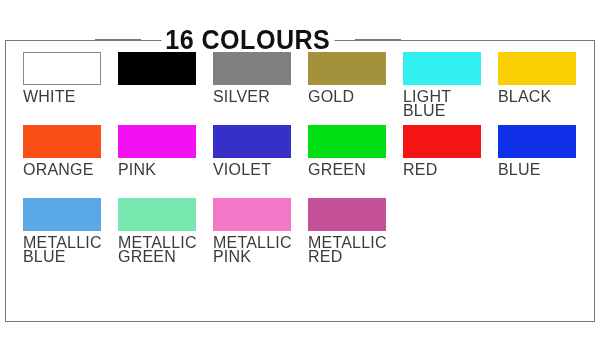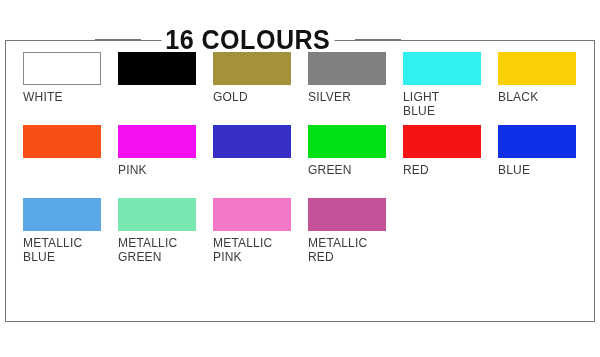--- a/index.html
+++ b/index.html
@@ -81,21 +81,21 @@
     width: 78px;
     height: 33px;
     box-sizing: border-box;
   }
   .swatch-chip.bordered {
     border: 1px solid #8a8a8d;
   }
   .swatch-label {
     margin-top: 5px;
     font-family: "Liberation Sans", sans-serif;
-    font-size: 12px;
+    font-size: 16px;
     line-height: 14px;
     color: #3b3b3d;
     letter-spacing: 0.2px;
     white-space: pre-line;
     width: 86px;
   }
 </style>
 </head>
 <body>
 
@@ -110,47 +110,49 @@
 <div id="swatch-grid">
     <div class="swatch-row">
       <div class="swatch-cell">
         <div class="swatch-chip bordered" style="background: rgb(255, 255, 255);"></div>
         <div class="swatch-label">WHITE</div>
       </div>
       <div class="swatch-cell">
         <div class="swatch-chip" style="background: rgb(0, 0, 0);"></div>
       </div>
       <div class="swatch-cell">
+        <div class="swatch-chip" style="background: rgb(128, 128, 131);"></div>
+        <div class="swatch-label">SILVER</div>
+      </div>
+      <div class="swatch-cell">
         <div class="swatch-chip" style="background: rgb(163, 145, 60);"></div>
         <div class="swatch-label">GOLD</div>
-      </div>
-      <div class="swatch-cell">
-        <div class="swatch-chip" style="background: rgb(128, 128, 131);"></div>
-        <div class="swatch-label">SILVER</div>
       </div>
       <div class="swatch-cell">
         <div class="swatch-chip" style="background: rgb(51, 240, 240);"></div>
         <div class="swatch-label">LIGHT
 BLUE</div>
       </div>
       <div class="swatch-cell">
         <div class="swatch-chip" style="background: rgb(250, 208, 5);"></div>
         <div class="swatch-label">BLACK</div>
       </div>
     </div>
     <div class="swatch-row">
       <div class="swatch-cell">
         <div class="swatch-chip" style="background: rgb(249, 78, 20);"></div>
+        <div class="swatch-label">ORANGE</div>
       </div>
       <div class="swatch-cell">
         <div class="swatch-chip" style="background: rgb(243, 16, 243);"></div>
         <div class="swatch-label">PINK</div>
       </div>
       <div class="swatch-cell">
         <div class="swatch-chip" style="background: rgb(55, 48, 200);"></div>
+        <div class="swatch-label">VIOLET</div>
       </div>
       <div class="swatch-cell">
         <div class="swatch-chip" style="background: rgb(0, 222, 20);"></div>
         <div class="swatch-label">GREEN</div>
       </div>
       <div class="swatch-cell">
         <div class="swatch-chip" style="background: rgb(245, 20, 20);"></div>
         <div class="swatch-label">RED</div>
       </div>
       <div class="swatch-cell">

